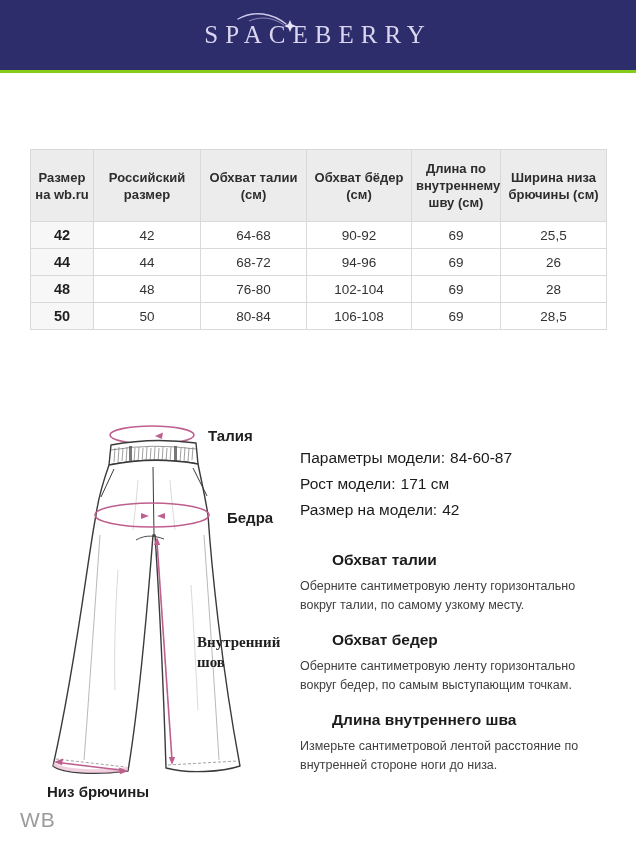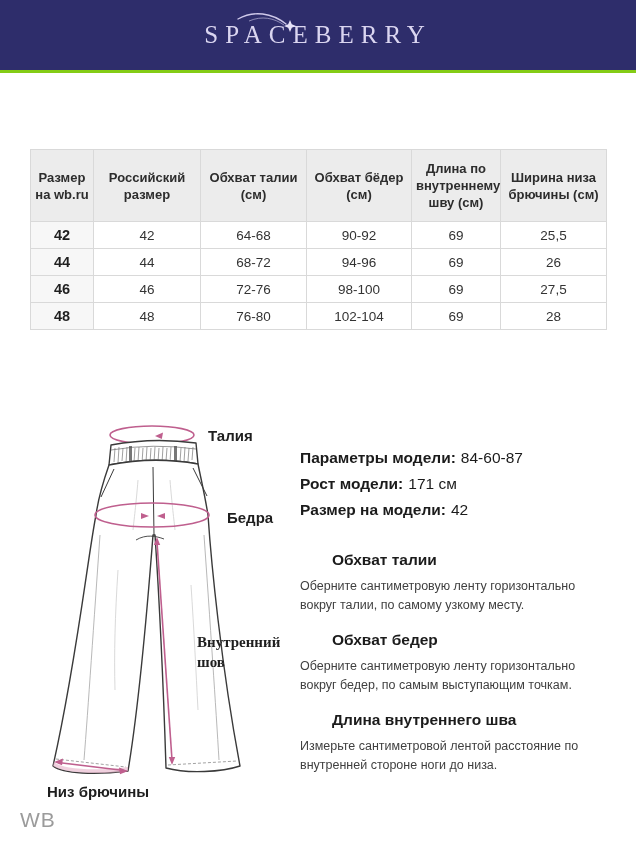--- a/index.html
+++ b/index.html
@@ -77,21 +77,21 @@
     color:#1e1e1e;
     line-height:20px;
   }
   .label-waist  { left:190px; top:16px; }
   .label-hips   { left:209px; top:98px; }
   .label-inseam { left:179px; top:222px; width:106px;font-family:Liberation Serif, serif; }
   .label-hem    { left:29px;  top:372px; }
 
   .info { position:absolute; left:300px; top:35px; width:322px; }
   .param-line { font-size:15.5px; line-height:26px; color:#1b1b1b; }
-  .param-label { font-weight:bold; }
+  .param-label { font-weight:normal; }
   .param-value { margin-left:5px; }
   .guide { margin-top:26px; }
   .guide-section { margin-bottom:14px; }
   .guide-title {
     font-size:15.5px; font-weight:bold; color:#1b1b1b;
     line-height:22px; margin-bottom:6px;margin-left:32px;
   }
   .guide-text {
     font-size:12.5px; line-height:19px; color:#3f3f3f; width:300px;
   }
@@ -146,34 +146,34 @@
       </tr>
       <tr>
         <td class="size-col">44</td>
         <td>44</td>
         <td>68-72</td>
         <td>94-96</td>
         <td>69</td>
         <td>26</td>
       </tr>
       <tr>
-        <td class="size-col">46</td>
-        <td>46</td>
-        <td>72-76</td>
-        <td>98-100</td>
-        <td>69</td>
-        <td>27,5</td>
-      </tr>
-      <tr>
         <td class="size-col">48</td>
         <td>48</td>
         <td>76-80</td>
         <td>102-104</td>
         <td>69</td>
         <td>28</td>
+      </tr>
+      <tr>
+        <td class="size-col">50</td>
+        <td>50</td>
+        <td>80-84</td>
+        <td>106-108</td>
+        <td>69</td>
+        <td>28,5</td>
       </tr>
     </tbody>
   </table>
 </div>
 
 <div class="lower">
 
   <div class="diagram">
     <svg width="280" height="400" viewBox="0 0 280 400">
 

